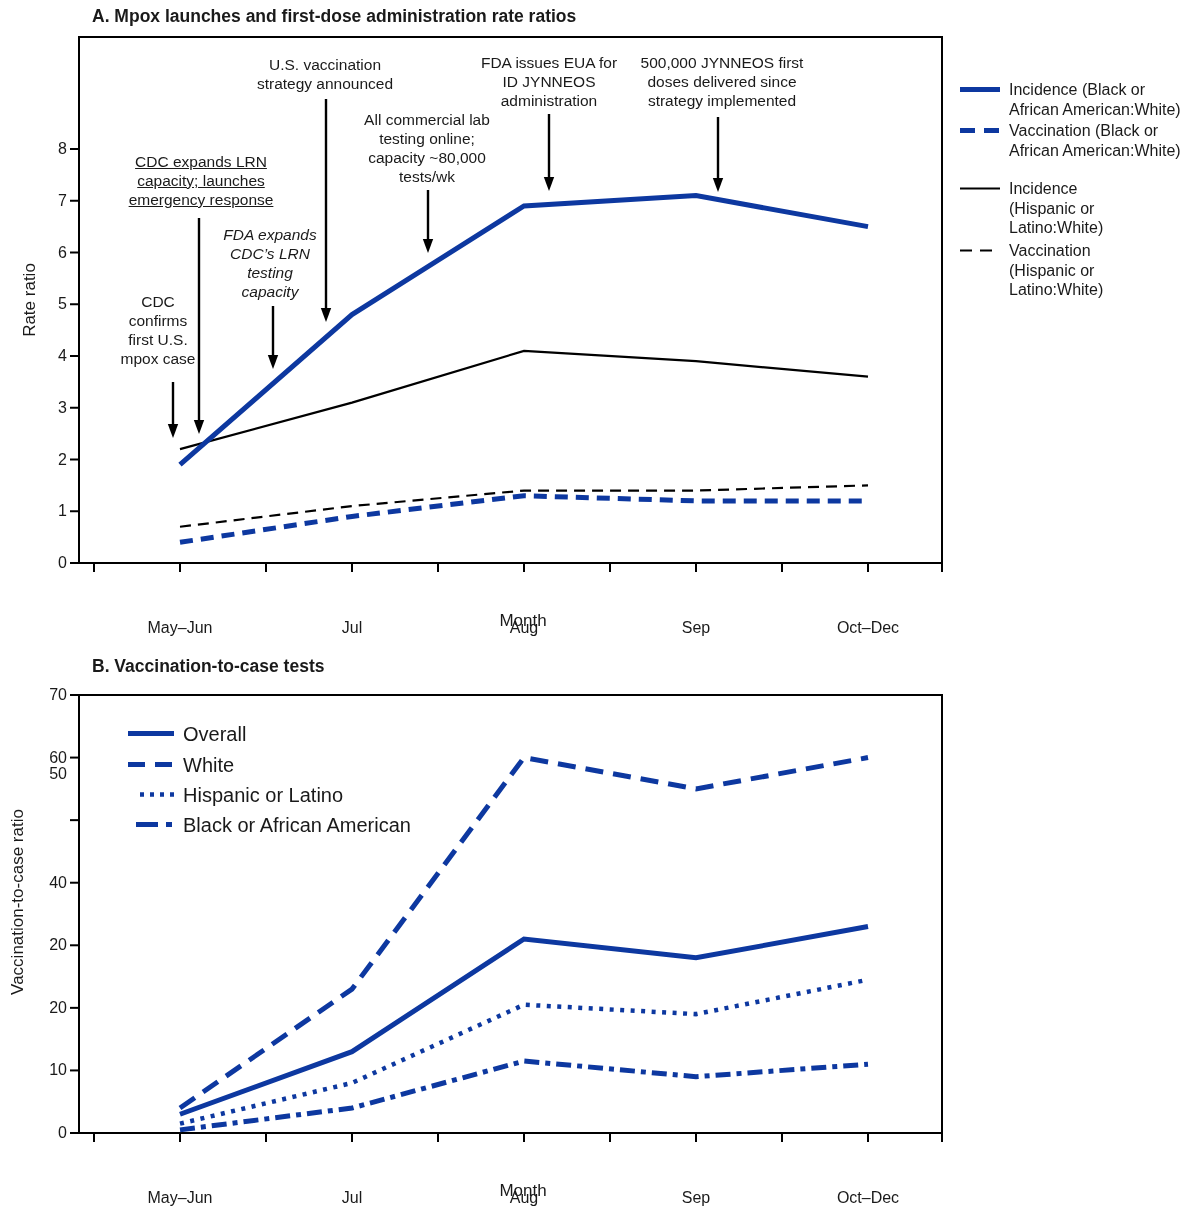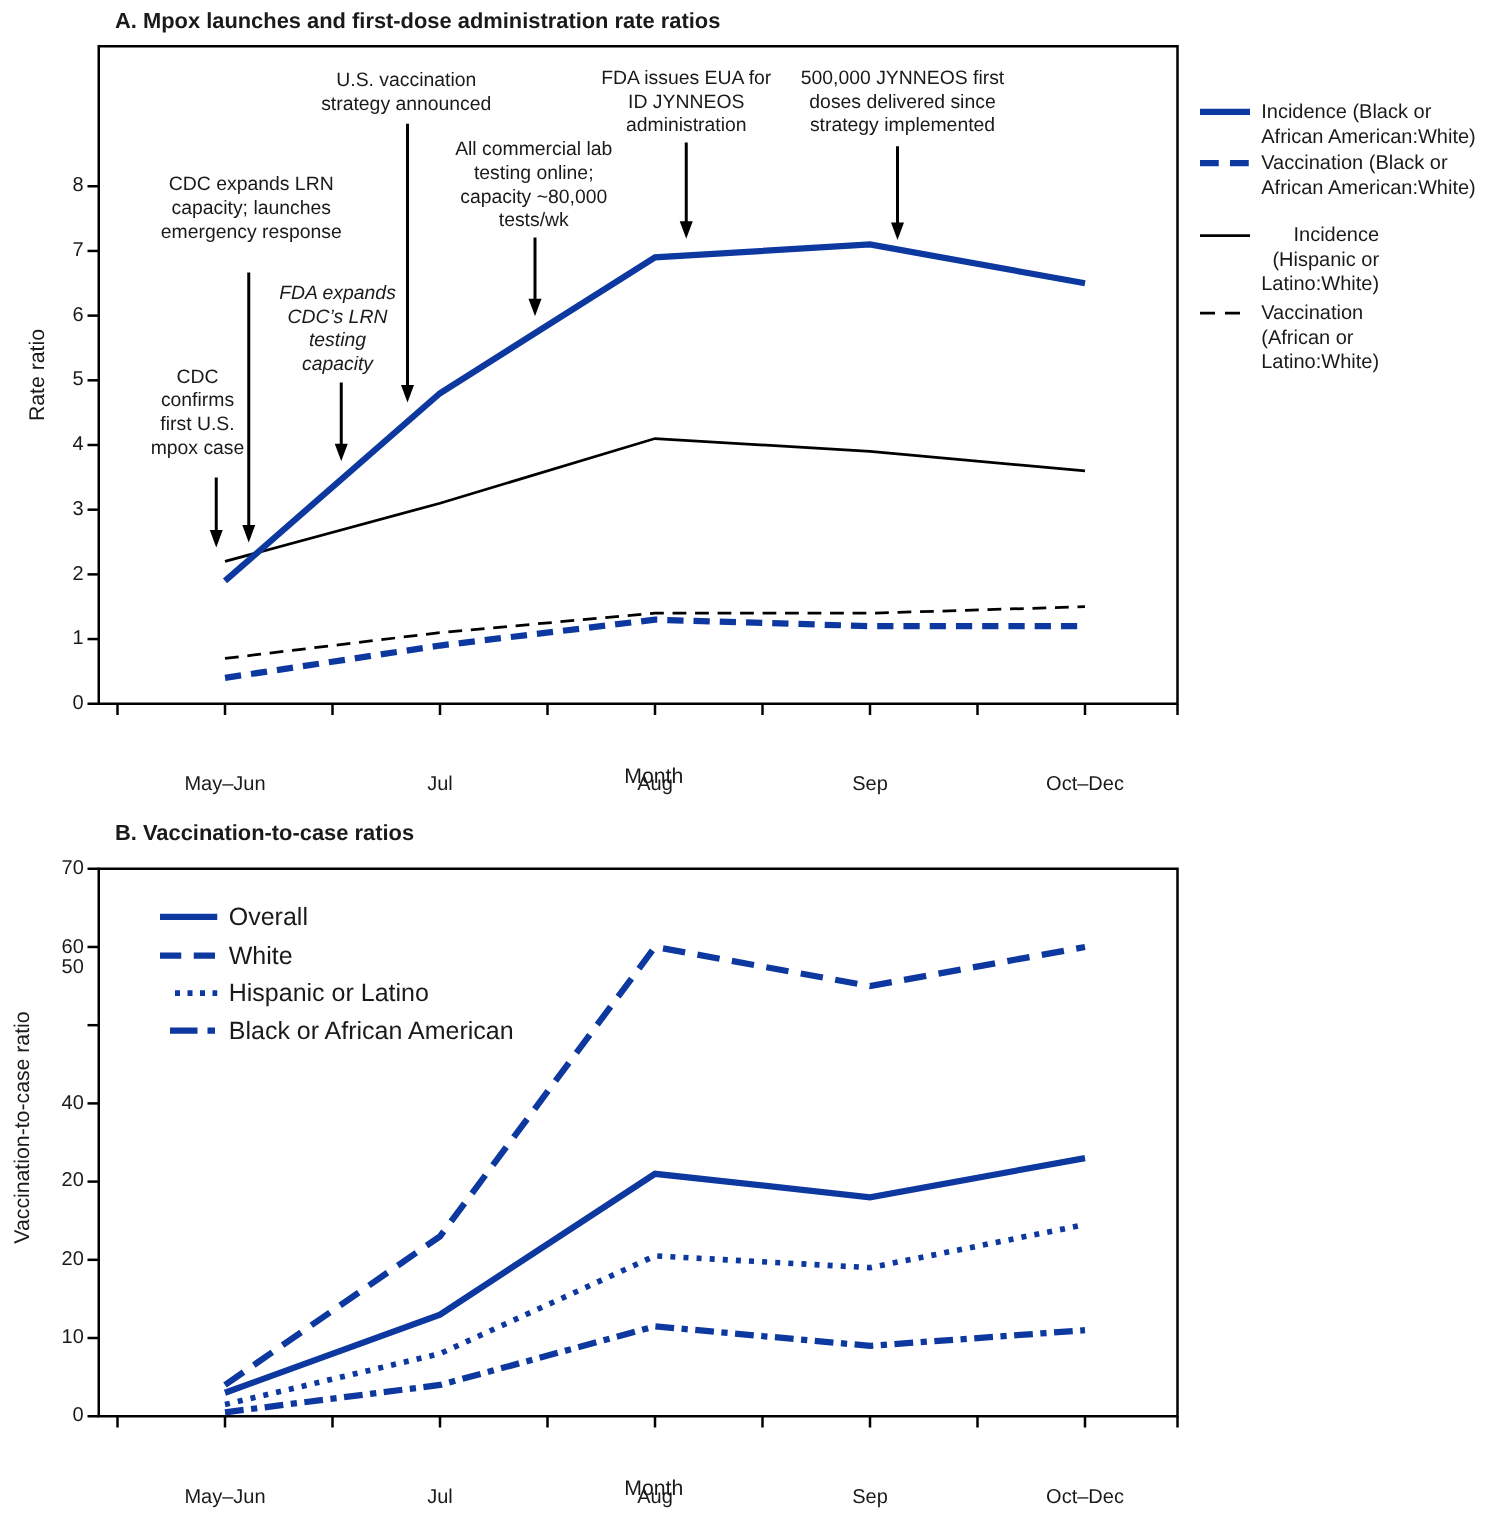--- a/index.html
+++ b/index.html
@@ -89,21 +89,21 @@
       <polyline points="180,1123.61435 352,1082.9432 524,1004.72945 696,1014.1151 868,979.70105" fill="none" stroke="#0D38A0" stroke-width="4.5" stroke-dasharray="4 6.5"></polyline>
       <polyline points="180,1129.87145 352,1107.9716 524,1061.04335 696,1076.6861 868,1064.1719" fill="none" stroke="#0D38A0" stroke-width="5" stroke-dasharray="15 6 5 6"></polyline>
     </svg>
 
   <div class="panel-title" style="left:92px;top:6px;">A. Mpox launches and first-dose administration rate ratios</div>
 
   <div class="axis-label rot" style="left:-80px;top:290px;width:220px;">Rate ratio</div>
 
   <div class="axis-label" style="left:461px;top:611px;width:124px;">Month</div>
 
-  <div class="panel-title" style="left:92px;top:656px;">B. Vaccination-to-case ratios</div>
+  <div class="panel-title" style="left:92px;top:656px;">B. Vaccination-to-case tests</div>
 
   <div class="axis-label rot" style="left:-112px;top:892px;width:260px;">Vaccination-to-case ratio</div>
 
   <div class="axis-label" style="left:461px;top:1181px;width:124px;">Month</div>
 
   <div id="gen">
       <div class="tick-label ytick" style="left: 23px; top: 553px; width: 44px;">0</div>
       <div class="tick-label ytick" style="left: 23px; top: 501.25px; width: 44px;">1</div>
       <div class="tick-label ytick" style="left: 23px; top: 449.5px; width: 44px;">2</div>
       <div class="tick-label ytick" style="left: 23px; top: 397.75px; width: 44px;">3</div>
@@ -114,21 +114,21 @@
       <div class="tick-label ytick" style="left: 23px; top: 139px; width: 44px;">8</div>
       <div class="tick-label xtick" style="left: 120px; top: 578px; width: 120px;">May–Jun</div>
       <div class="tick-label xtick" style="left: 292px; top: 578px; width: 120px;">Jul</div>
       <div class="tick-label xtick" style="left: 464px; top: 578px; width: 120px;">Aug</div>
       <div class="tick-label xtick" style="left: 636px; top: 578px; width: 120px;">Sep</div>
       <div class="tick-label xtick" style="left: 808px; top: 578px; width: 120px;">Oct–Dec</div>
       <div class="ann" style="left: 58px; top: 292px;">CDC
 confirms
 first U.S.
 mpox case</div>
-      <div class="ann" style="left: 101px; top: 138px;">CDC expands LRN
+      <div class="ann" style="left: 101px; top: 152px; text-decoration: underline;">CDC expands LRN
 capacity; launches
 emergency response</div>
       <div class="ann" style="left: 170px; top: 225px; font-style: italic;">FDA expands
 CDC’s LRN
 testing
 capacity</div>
       <div class="ann" style="left: 225px; top: 55px;">U.S. vaccination
 strategy announced</div>
       <div class="ann" style="left: 327px; top: 110px;">All commercial lab
 testing online;
@@ -147,34 +147,34 @@
         <div class="legend-label-a">Incidence (Black or
 African American:White)</div>
       </div>
       <div class="legend-item" style="left: 960px; top: 121px;">
         <svg width="40" height="20" class="swatch">
           <line x1="0" x2="40" y1="9.5" y2="9.5" stroke="#0D38A0" stroke-width="5" stroke-dasharray="15 9"></line>
         </svg>
         <div class="legend-label-a">Vaccination (Black or
 African American:White)</div>
       </div>
-      <div class="legend-item" style="left: 960px; top: 179px; text-align: right;">
+      <div class="legend-item" style="left: 960px; top: 179px;">
         <svg width="40" height="20" class="swatch">
           <line x1="0" x2="40" y1="9.5" y2="9.5" stroke="#000000" stroke-width="2.2"></line>
         </svg>
         <div class="legend-label-a">Incidence
 (Hispanic or
 Latino:White)</div>
       </div>
       <div class="legend-item" style="left: 960px; top: 241px;">
         <svg width="40" height="20" class="swatch">
           <line x1="0" x2="40" y1="9.5" y2="9.5" stroke="#000000" stroke-width="2.2" stroke-dasharray="12 8"></line>
         </svg>
         <div class="legend-label-a">Vaccination
-(African or
+(Hispanic or
 Latino:White)</div>
       </div>
       <div class="tick-label ytick" style="left: 23px; top: 1123px; width: 44px;">0</div>
       <div class="tick-label ytick" style="left: 23px; top: 1060.43px; width: 44px;">10</div>
       <div class="tick-label ytick" style="left: 23px; top: 997.858px; width: 44px;">20</div>
       <div class="tick-label ytick" style="left: 23px; top: 935.287px; width: 44px;">20</div>
       <div class="tick-label ytick" style="left: 23px; top: 872.716px; width: 44px;">40</div>
       <div class="tick-label ytick" style="left: 23px; top: 764px; width: 44px;">50</div>
       <div class="tick-label ytick" style="left: 23px; top: 747.574px; width: 44px;">60</div>
       <div class="tick-label ytick" style="left: 23px; top: 685.003px; width: 44px;">70</div>

